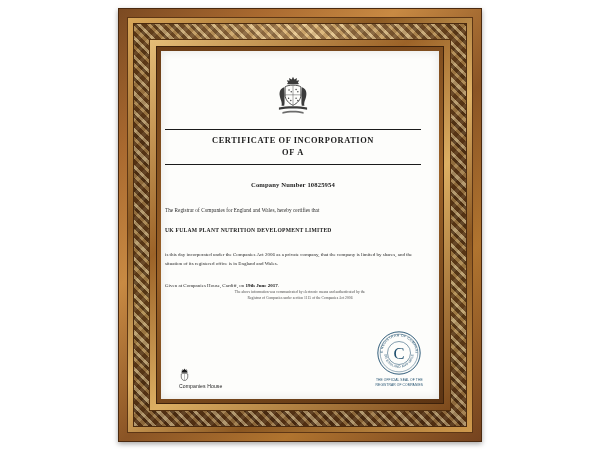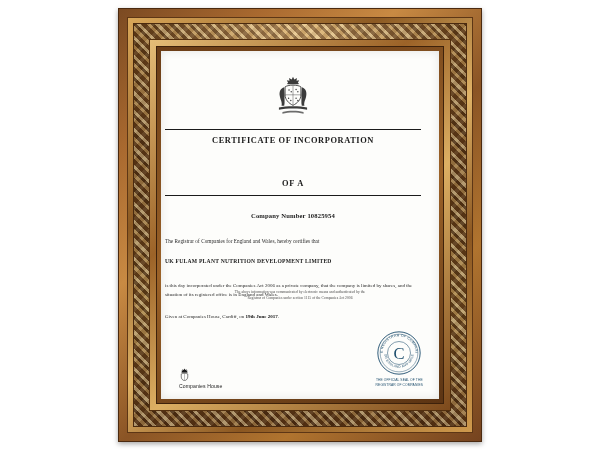--- a/index.html
+++ b/index.html
@@ -114,21 +114,21 @@
   .cert-title {
     margin-top: 10px;
     text-align: center;
     font-family: "Liberation Serif", serif;
     font-size: 8.4px;
     letter-spacing: 0.6px;
     font-weight: bold;
     color: #1b1b1b;
     line-height: 1.45;
   }
-  .cert-title .line-of { letter-spacing: 0.8px; margin-top: 31px; }
+  .cert-title .line-of { letter-spacing: 0.8px; }
 
   .title-rule {
     margin: 5px auto 0 auto;
     width: 100%;
     height: 1px;
     background: #1b1b1b;
   }
   .title-rule.top { margin: 0 auto 5px auto; }
 
   .company-number {

